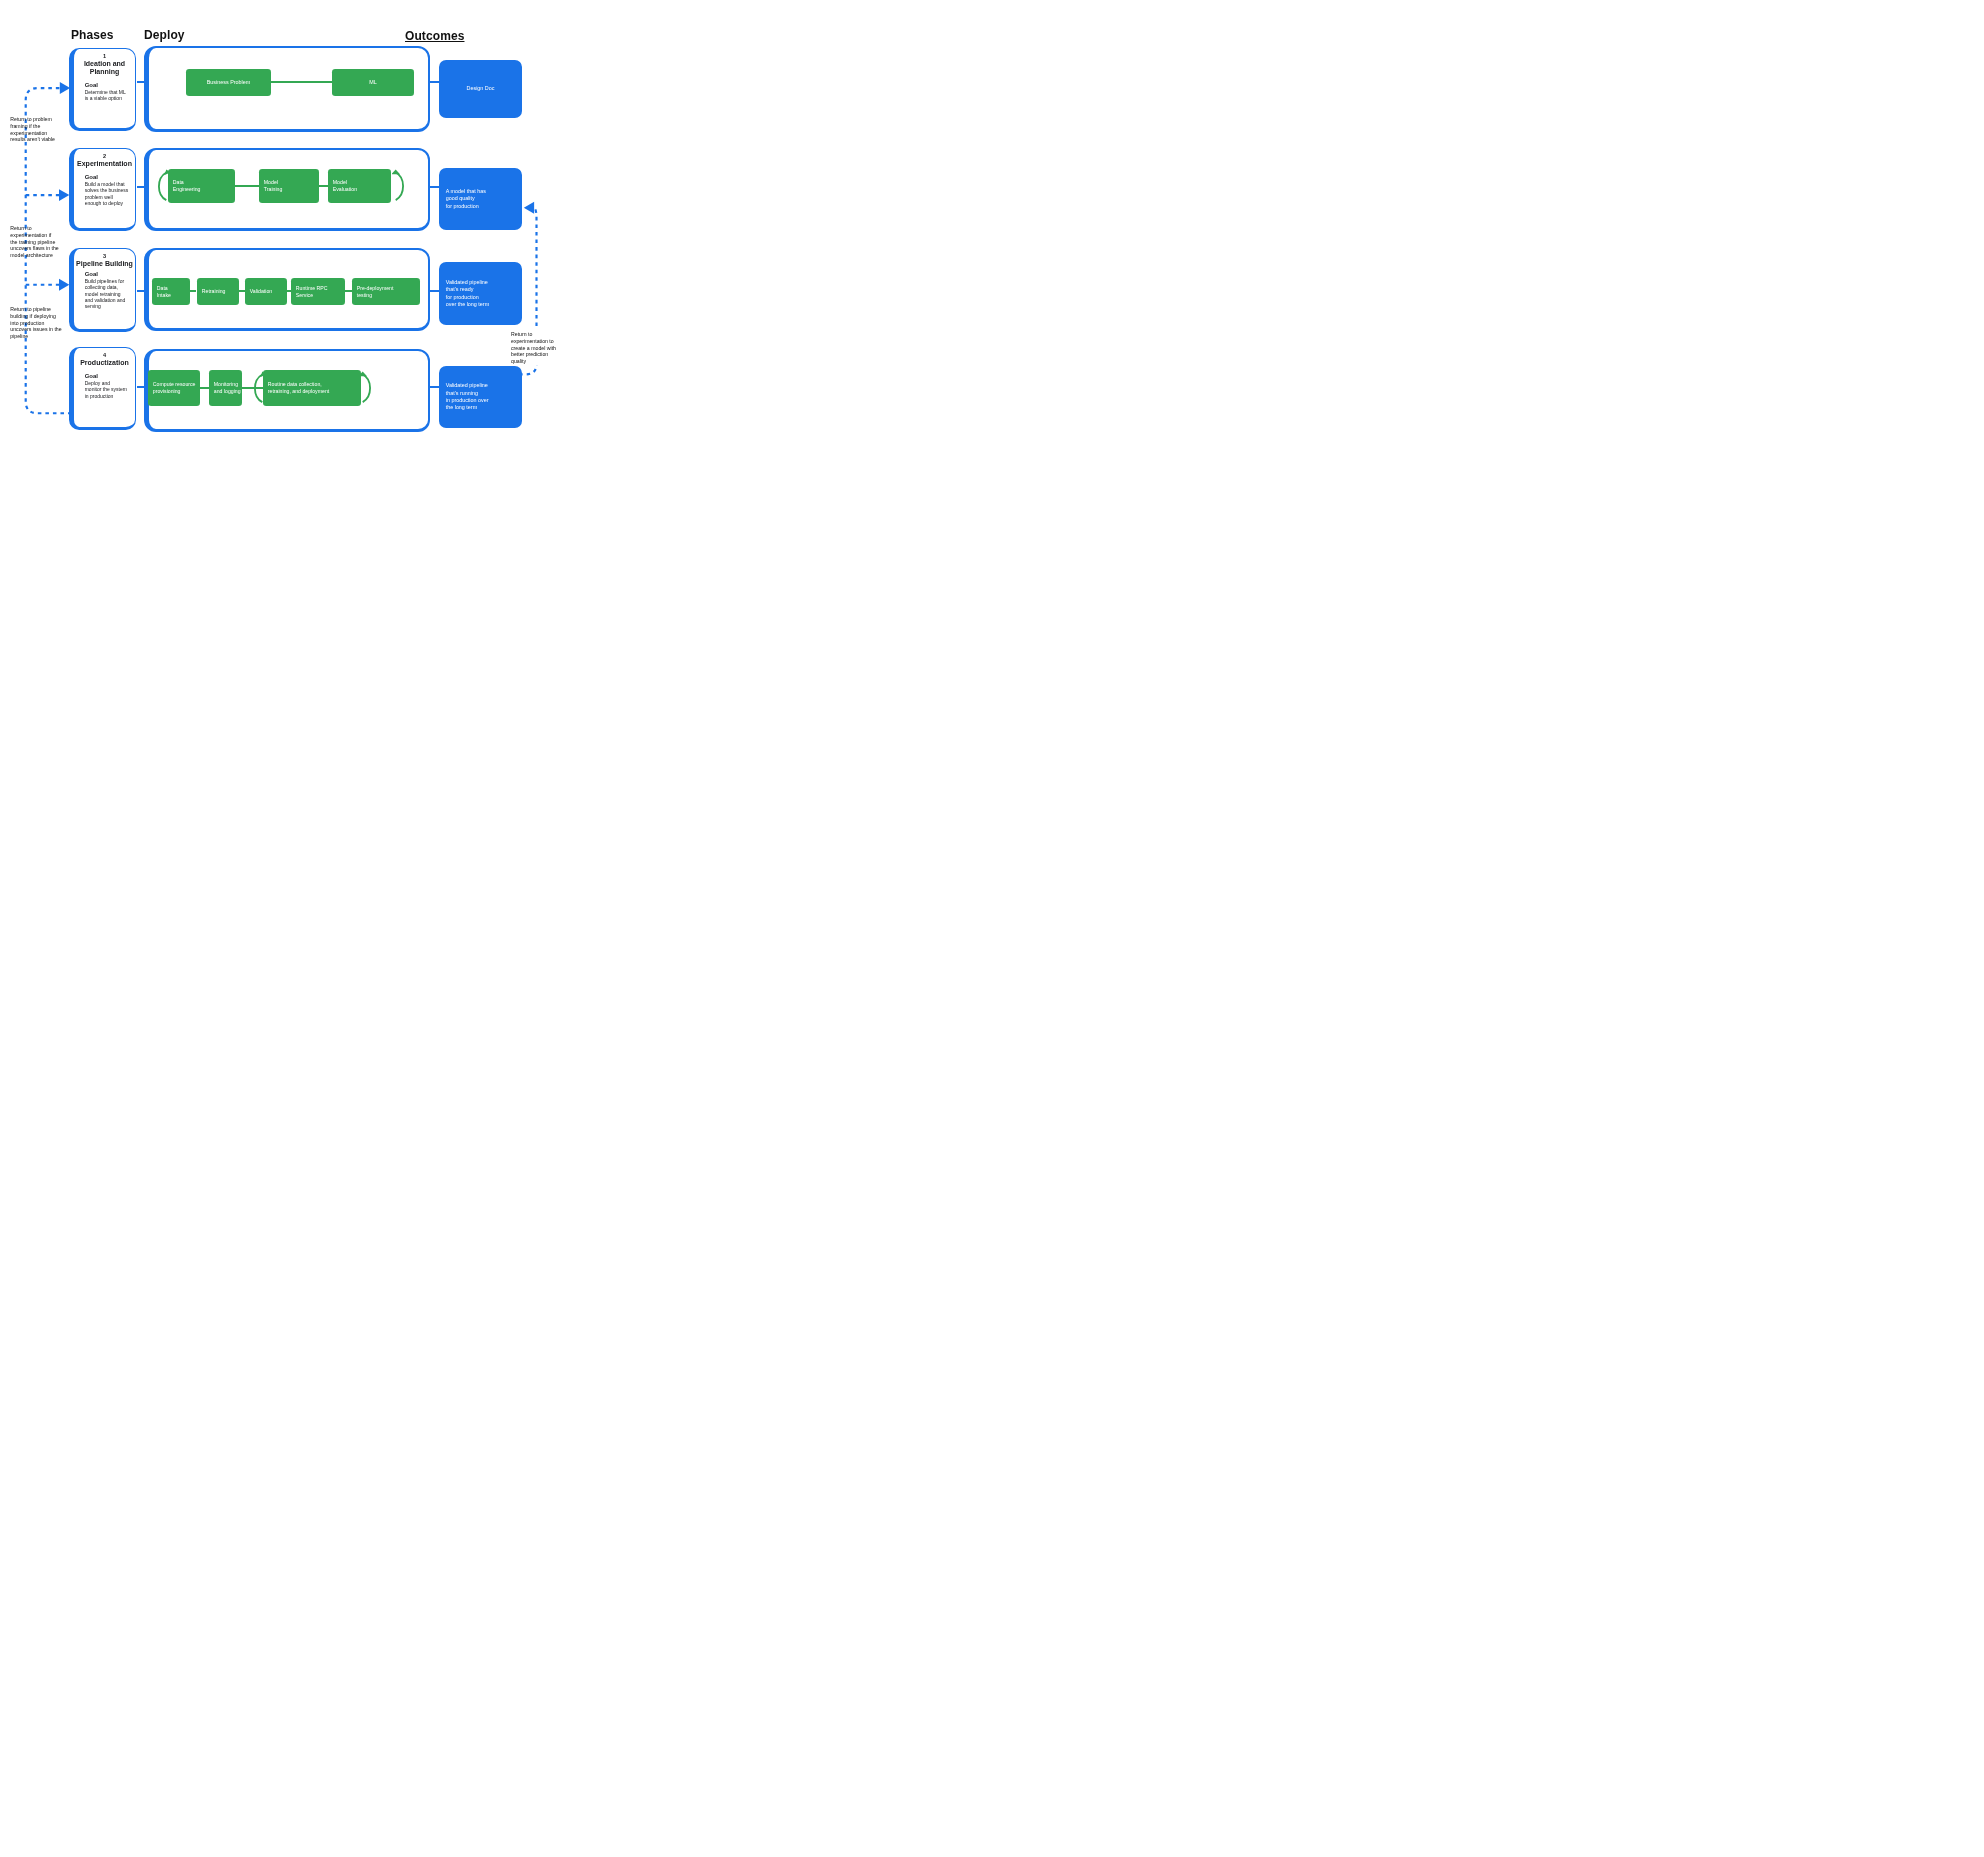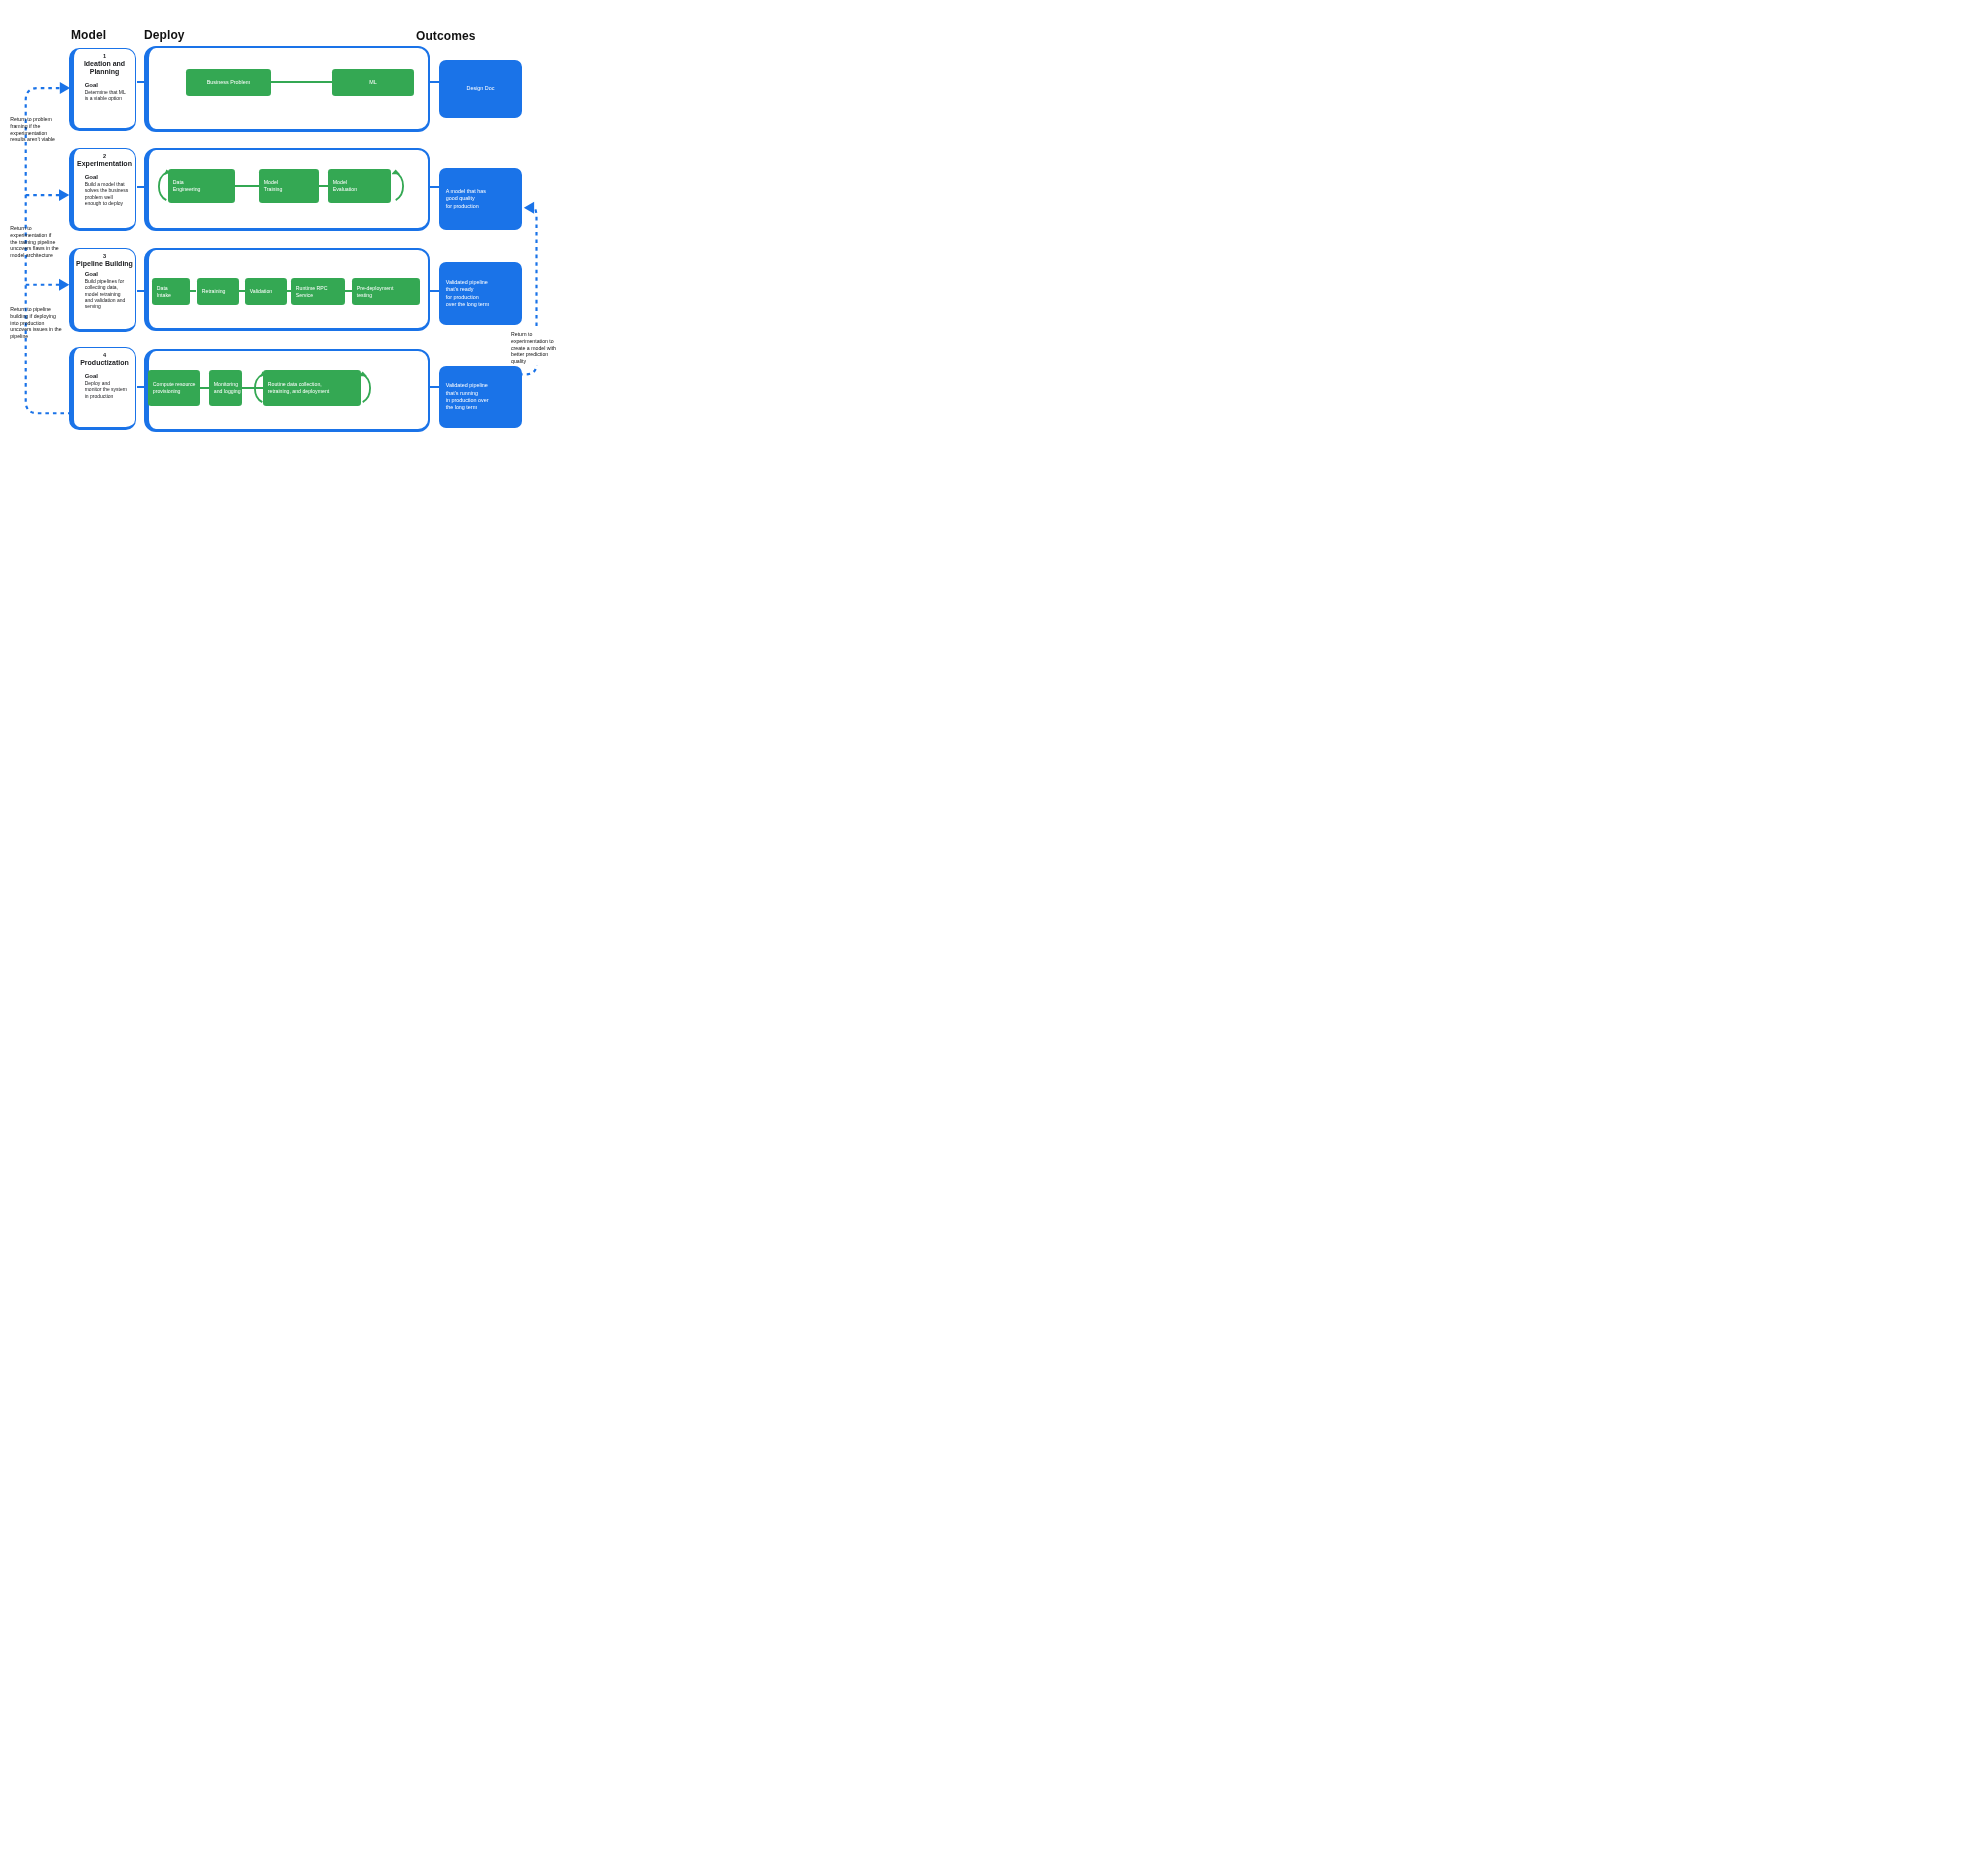--- a/index.html
+++ b/index.html
@@ -42,23 +42,23 @@
       <path d="M 1352 822 V 550 Q 1352 524 1344 524"></path>
     </g>
     <g fill="#1a73e8">
       <polygon points="176,222 150,207 150,237"></polygon>
       <polygon points="174,492 148,477 148,507"></polygon>
       <polygon points="174,718 148,703 148,733"></polygon>
       <polygon points="1320,524 1346,509 1346,539"></polygon>
     </g>
   </svg>
 
-  <div class="hdr" style="left:71px;top:28px;">Model</div>
+  <div class="hdr" style="left:71px;top:28px;">Phases</div>
   <div class="hdr" style="left:144px;top:28px;">Deploy</div>
-  <div class="hdr" style="left:416px;top:29px;">Outcomes</div>
+  <div class="hdr" style="left:405px;top:29px;text-decoration:underline;">Outcomes</div>
 
   <div class="phase" style="left:69px;top:48px;height:83px;">
     <div class="pnum">1</div>
     <div class="ptitle">Ideation and
 Planning</div>
     <div class="pgoal">
       <div class="goal-label">Goal</div>
       <div class="goal-text">Determine that ML
 is a viable option</div>
     </div>

